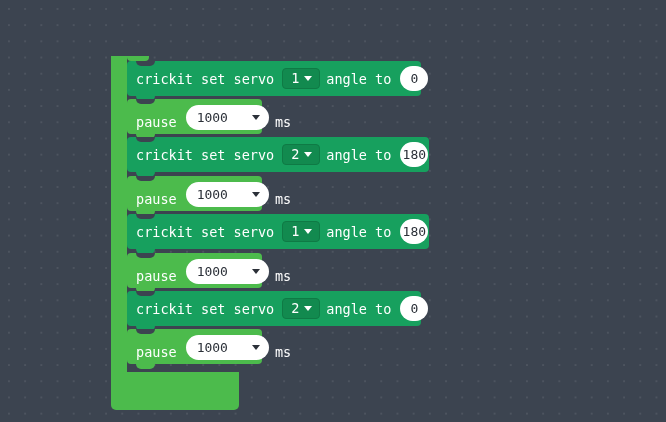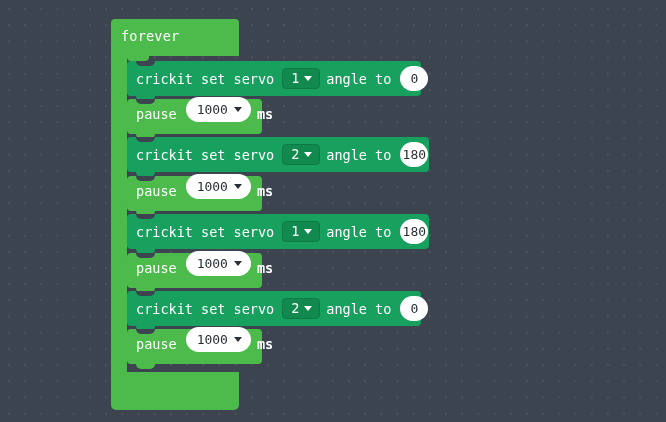--- a/index.html
+++ b/index.html
@@ -82,21 +82,21 @@
 
   
   .stmt {
     position: absolute;
     height: 35px;
     border-radius: 4px;
     color: #ffffff;
     font-size: 13.5px;
     display: flex;
     align-items: center;
-    padding: 12px 9px;
+    padding: 4px 9px;
     white-space: nowrap;
   }
   .stmt.crickit { background: #17a05e; }
   .stmt.pause   { background: #4cbb4c; align-items: flex-end; }
 
   
   .stmt .notch-top {
     position: absolute;
     left: 9px; top: 0;
     width: 19px; height: 5px;
@@ -108,21 +108,21 @@
     position: absolute;
     left: 9px; top: 35px;
     width: 19px; height: 5px;
     border-radius: 0 0 5px 5px;
     pointer-events: none;
   }
   .stmt.crickit .notch-bot { background: #17a05e; }
   .stmt.pause   .notch-bot { background: #4cbb4c; }
 
   .lbl { margin-right: 6px; }
-  .lbl:last-child { margin-right: 0; font-weight: bold; }
+  .lbl:last-child { margin-right: 0; }
 
   
   .dropdown {
     display: inline-flex;
     align-items: center;
     gap: 5px;
     background: #128a4f;
     border: 1px solid #0f7a45;
     border-radius: 4px;
     padding: 3px 7px 3px 8px;
@@ -153,21 +153,21 @@
     padding: 0 9px;
     margin-left: 3px;
     color: #2b3038;
     font-size: 13px;
   }
 
   
   .ms-field {
     display: inline-flex;
     align-items: center;
-    gap: 6px;
+    gap: 24px;
     background: #ffffff;
     border-radius: 999px;
     height: 25px;
     padding: 0 9px 0 11px;
     margin: 0 6px 0 3px;
     color: #2b3038;
     font-size: 13px;
   }
   .ms-field .caret-dark {
     width: 0; height: 0;
@@ -176,23 +176,20 @@
     border-top: 5px solid #2b3038;
     display: inline-block;
   }
 </style>
 </head>
 <body>
 
 <div id="workspace">
 
   <div id="forever-block">
-    <div class="forever-head">
-      <span class="forever-label">forever</span>
-    </div>
     <div class="forever-spine"></div>
     <div class="forever-inner-nub"></div>
     <div class="forever-foot-notch"></div>
     <div class="forever-foot"></div>
   </div>
 
   <div class="stmt crickit" style="left:127px; top:61px; width:294px;">
     <span class="notch-top"></span>
     <span class="notch-bot"></span>
     <span class="lbl">crickit set servo</span>

